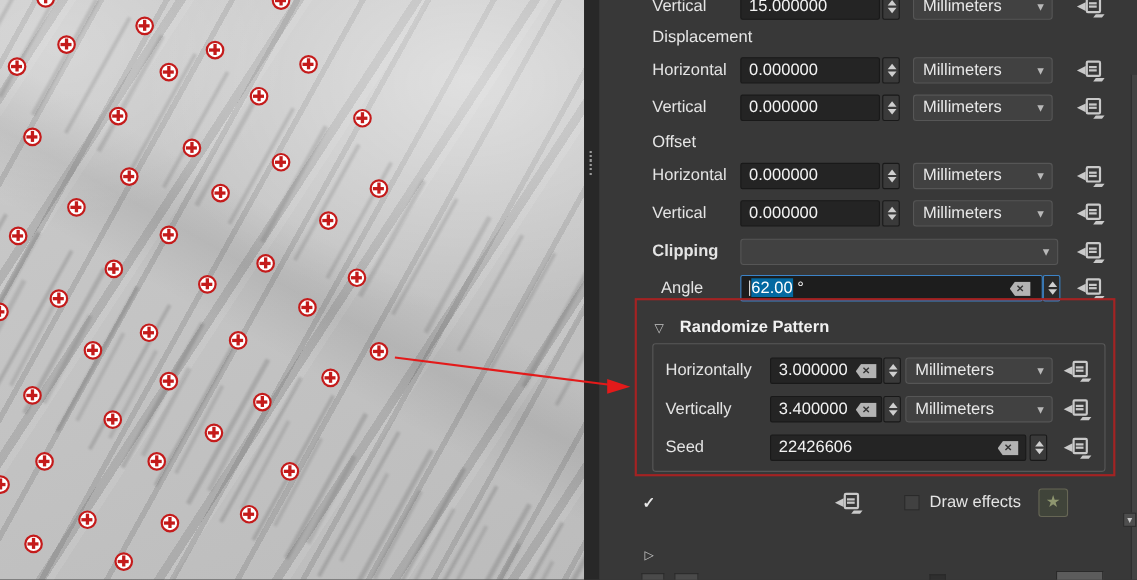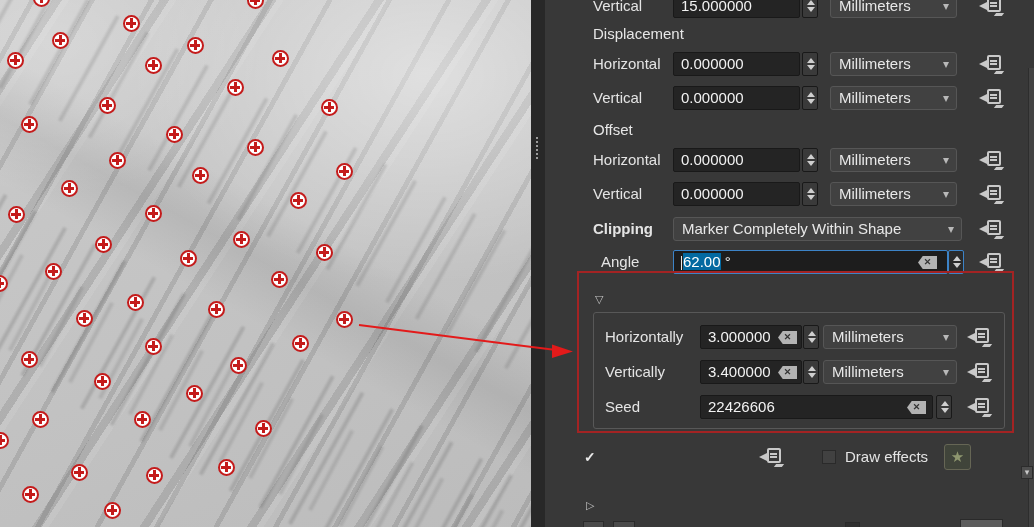--- a/index.html
+++ b/index.html
@@ -247,21 +247,20 @@
       <span class="car">▾</span>
     </div>
     <div class="ovr" style="left:433px; top:184px;">
         <span class="obox"></span>
         <span class="oarr"></span>
         <span class="otail"></span>
       </div>
 
     <span class="abs lbl" style="left:48px; top:217px;font-weight:bold;">Clipping</span>
     <div class="combo" style="left:128px; top:217px; width:289px;">
-      <span class="ctext">Marker Completely Within Shape</span>
       <span class="car">▾</span>
     </div>
     <div class="ovr" style="left:433px; top:219px;">
         <span class="obox"></span>
         <span class="oarr"></span>
         <span class="otail"></span>
       </div>
 
     <span class="abs lbl" style="left:56px; top:250px;">Angle</span>
     <div class="field focus" style="left:128px; top:250px; width:275px;">
@@ -272,20 +271,21 @@
         <i class="up"></i>
         <i class="dn"></i>
       </div>
     <div class="ovr" style="left:433px; top:252px;">
         <span class="obox"></span>
         <span class="oarr"></span>
         <span class="otail"></span>
       </div>
 
     <span class="abs tri" style="left:50px; top:288px;">▽</span>
+    <span class="abs boldt" style="left:73px; top:287px;">Randomize Pattern</span>
     <div class="groupframe" style="left:48px; top:312px; width:412px; height:117px;"></div>
 
     <span class="abs lbl" style="left:60px; top:325px;">Horizontally</span>
     <div class="field" style="left:155px; top:325px; width:102px;">
       <span class="val">3.000000</span>
       <span class="clr" style="right:4px; top:5px;">✕</span>
     </div>
     <div class="spinbox" style="left:258px; top:325px;">
         <i class="up"></i>
         <i class="dn"></i>

